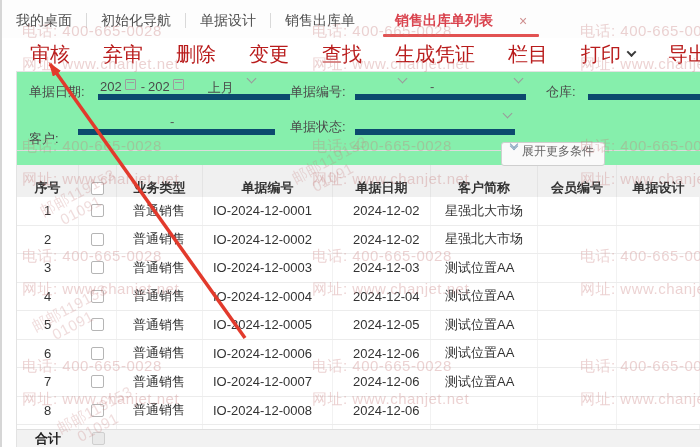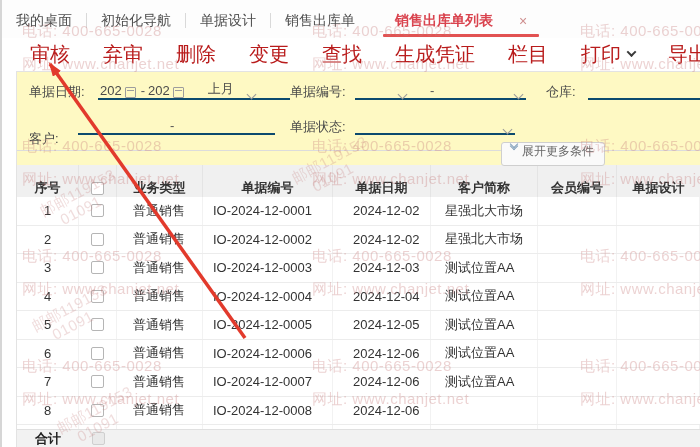--- a/index.html
+++ b/index.html
@@ -15,26 +15,26 @@
   .tab.active { color:#d9434e; font-weight:bold;gap:17px; }
   .tab.active::after { content:""; position:absolute; left:2px; right:2px; bottom:1px; height:3px; background:#e25252; border-radius:1px; }
   .tab .close { margin-left:9px; font-size:14px; color:#cf8f8f; font-weight:normal; }
 
   
   .toolbar { position:absolute; top:38px; left:0; right:0; height:33px; display:flex; align-items:center; padding-left:28px; background:#fff; }
   .tbtn { font-size:20px; color:#b91c1c; margin-right:33px; display:flex; align-items:center; cursor:pointer; white-space:nowrap; }
   .tbtn .chev { width:7px; height:7px; border-right:2px solid #3a3a3a; border-bottom:2px solid #3a3a3a; transform:rotate(45deg) translate(-1px,-1px); margin-left:7px; margin-top:-3px; }
 
   
-  .content { position:absolute; top:71px; left:14px; right:0; bottom:0; border-top:1px solid #e3e3e3; border-left:1px solid #e3e3e3; background:#fef9c3; }
+  .content { position:absolute; top:71px; left:14px; right:0; bottom:0; border-top:1px solid #e3e3e3; border-left:1px solid #e3e3e3; background:#86efac; }
 
   
   .filters { position:relative; height:79px; border-bottom:1px solid #dcdcdc; font-size:13px; color:#4a4a4a; }
   .flabel { position:absolute; white-space:nowrap; }
-  .fctrl { position:absolute; height:21px; border-bottom:2px solid #0c4a6e; display:flex; align-items:flex-end; }
+  .fctrl { position:absolute; height:21px; border-bottom:6px solid #0c4a6e; display:flex; align-items:flex-start; }
   .cal { display:inline-block; width:11px; height:11px; border:1px solid #9d9d9d; border-radius:1px; position:relative; margin:0 2px 0 3px; }
   .cal::before { content:""; position:absolute; left:1px; right:1px; top:2px; height:1px; background:#9d9d9d; }
   .caret { width:7px; height:7px; border-right:1.6px solid #9a9a9a; border-bottom:1.6px solid #9a9a9a; transform:rotate(45deg); margin-top:-4px; }
   .dash { color:#555; }
 
   
   .expand-btn { position:absolute; left:484px; top:70px; height:24px; padding:0 10px 0 9px; display:flex; align-items:flex-start; gap:5px; background:#fafafa; border:1px solid #cfcfcf; border-radius:3px; font-size:12px; color:#666; z-index:6; cursor:pointer; }
   .dbl-chev { display:flex; flex-direction:column; gap:0; margin-top:-2px; }
   .dbl-chev i { width:6px; height:6px; border-right:1.6px solid #7f9db9; border-bottom:1.6px solid #7f9db9; transform:rotate(45deg); display:block; }
   .dbl-chev i + i { margin-top:-4px; }

